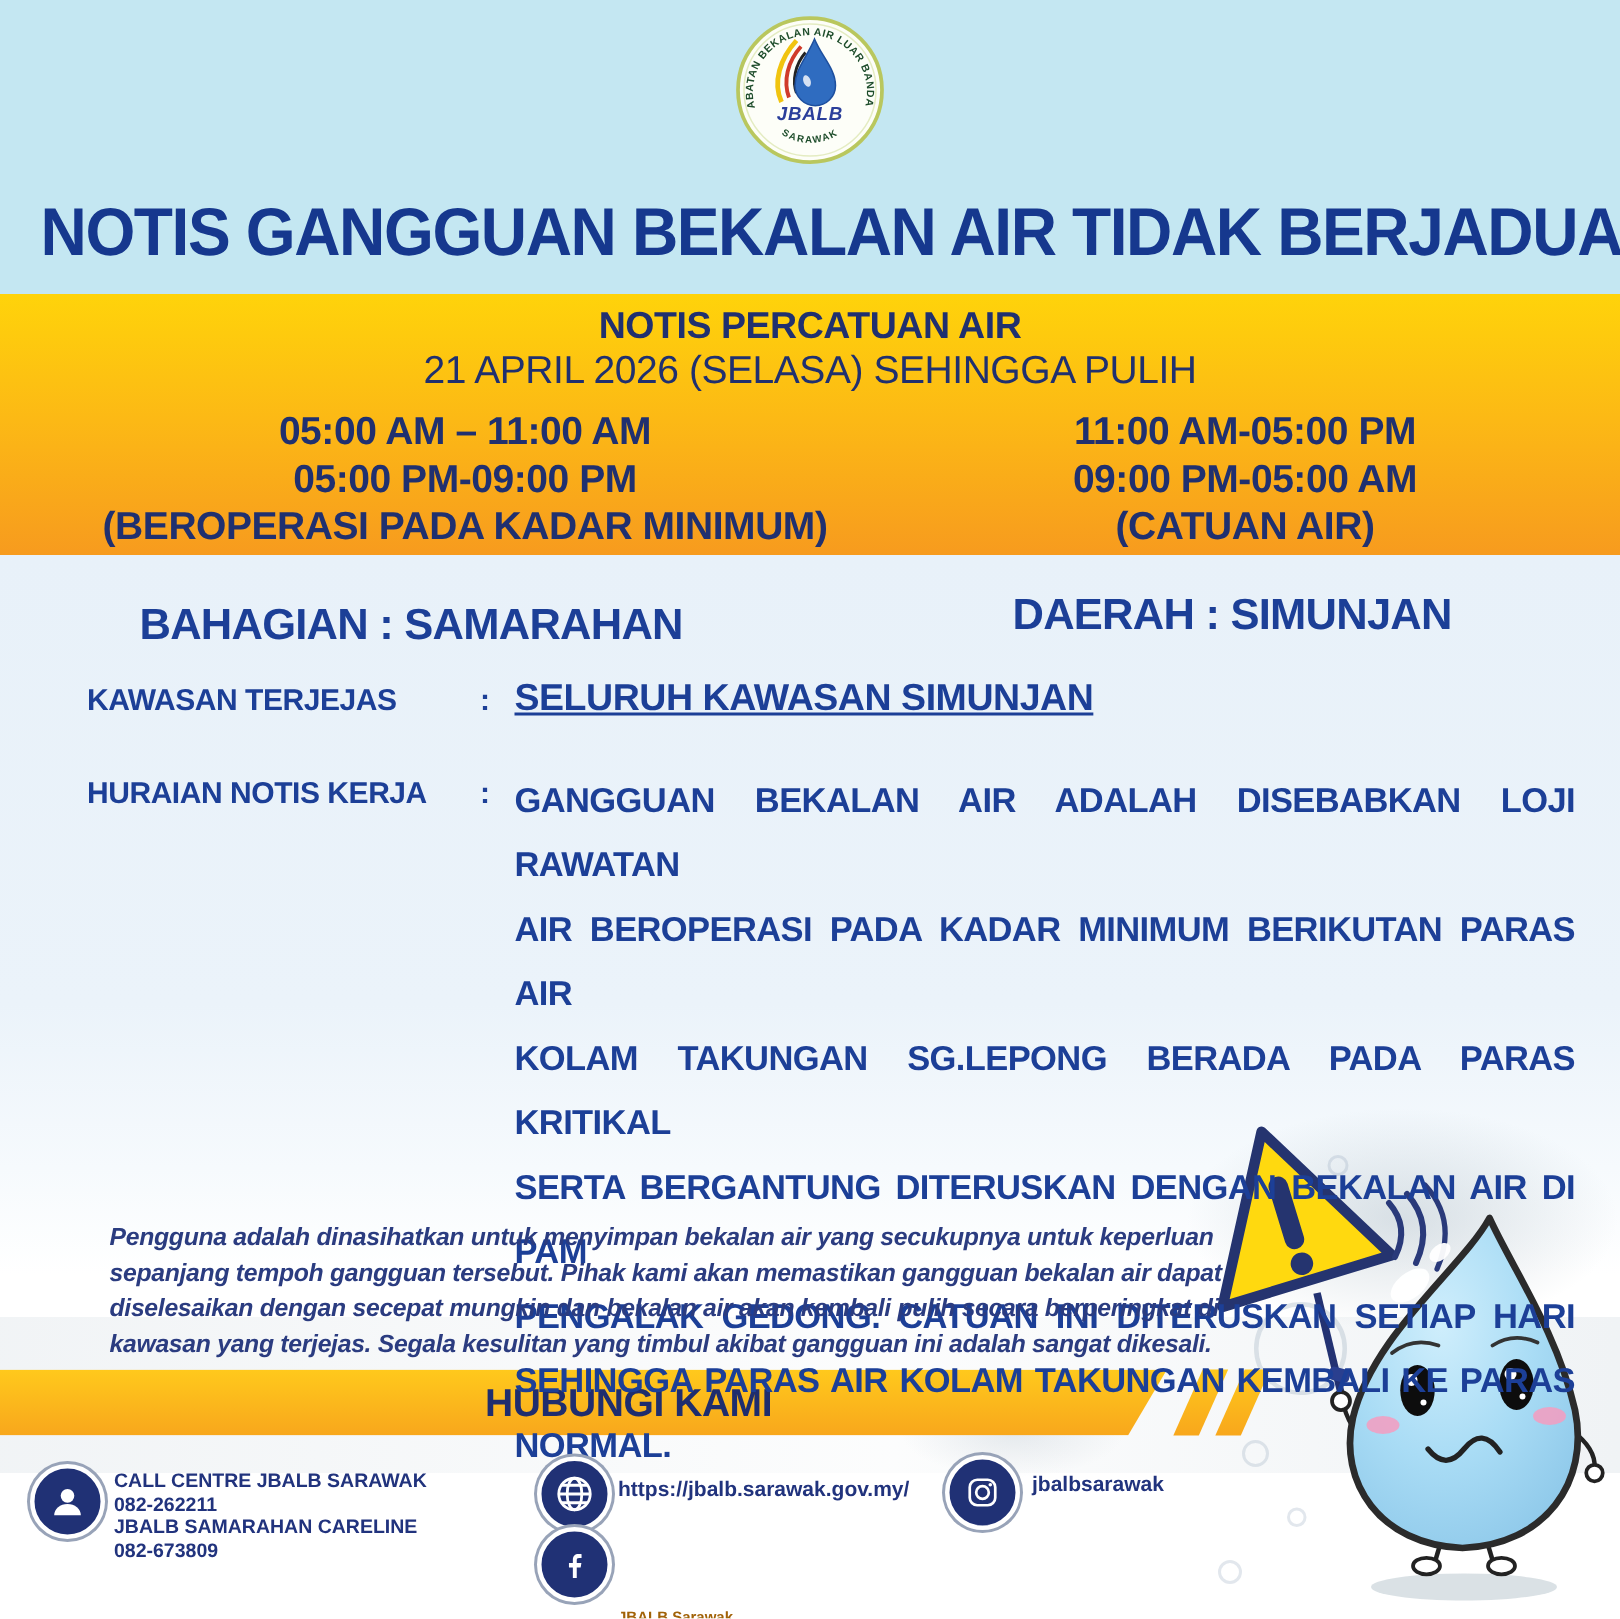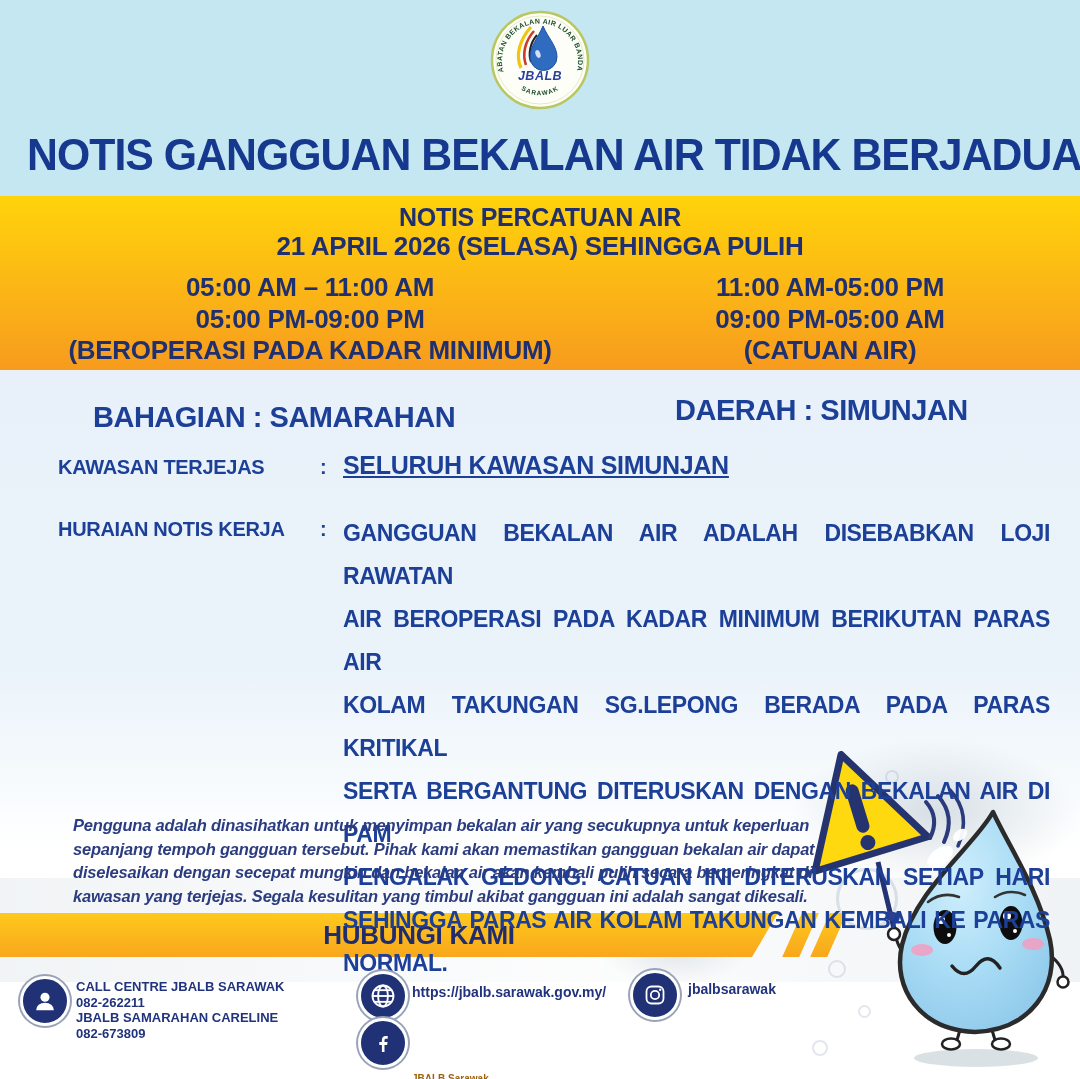--- a/index.html
+++ b/index.html
@@ -13,21 +13,21 @@
   .logo-wrap{left:490px;top:10px;width:100px;height:100px;}
   .title{
     left:0;top:129px;width:1080px;text-align:center;white-space:nowrap;
     font-size:45px;font-weight:bold;color:#16388e;letter-spacing:-1px;
     transform:scaleX(.95);transform-origin:540px center;
   }
   
   .banner{left:0;top:196px;width:1080px;height:174px;
     background:linear-gradient(180deg,#ffd30a 0%,#fcb915 48%,#f79b1e 100%);}
   .banner-heading{left:0;top:203px;width:1080px;text-align:center;font-size:25px;font-weight:bold;color:#20306f;letter-spacing:-.3px;}
-  .banner-date{left:0;top:231px;width:1080px;text-align:center;font-size:26px;font-weight:bold;color:#20306f;letter-spacing:-.3px;}
+  .banner-date{left:0;top:231px;width:1080px;text-align:center;font-size:26px;font-weight:normal;color:#20306f;letter-spacing:-.3px;}
   .sched{top:272px;font-size:26px;font-weight:bold;color:#20306f;text-align:center;line-height:31.5px;letter-spacing:-.3px;}
   .sched-left{left:20px;width:580px;}
   .sched-right{left:610px;width:440px;}
   
   .body-bg{left:0;top:370px;width:1080px;height:545px;
     background:linear-gradient(180deg,#e8f1f9 0%,#ebf3fa 55%,#f6fafd 75%,#ffffff 88%);}
   .region{font-size:29px;font-weight:bold;color:#1c3f97;letter-spacing:-.5px;white-space:nowrap;}
   .bahagian{left:93px;top:401px;}
   .daerah{left:675px;top:394px;}
   .flabel{font-size:20px;font-weight:bold;letter-spacing:-.3px;white-space:nowrap;color:#1c3f97;}

